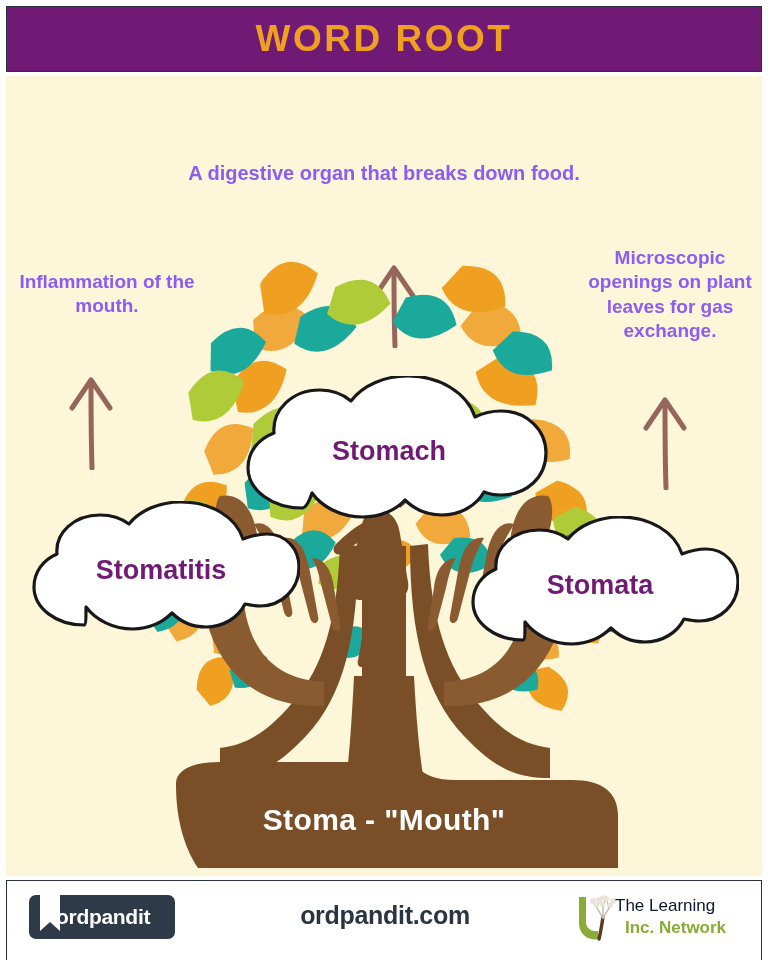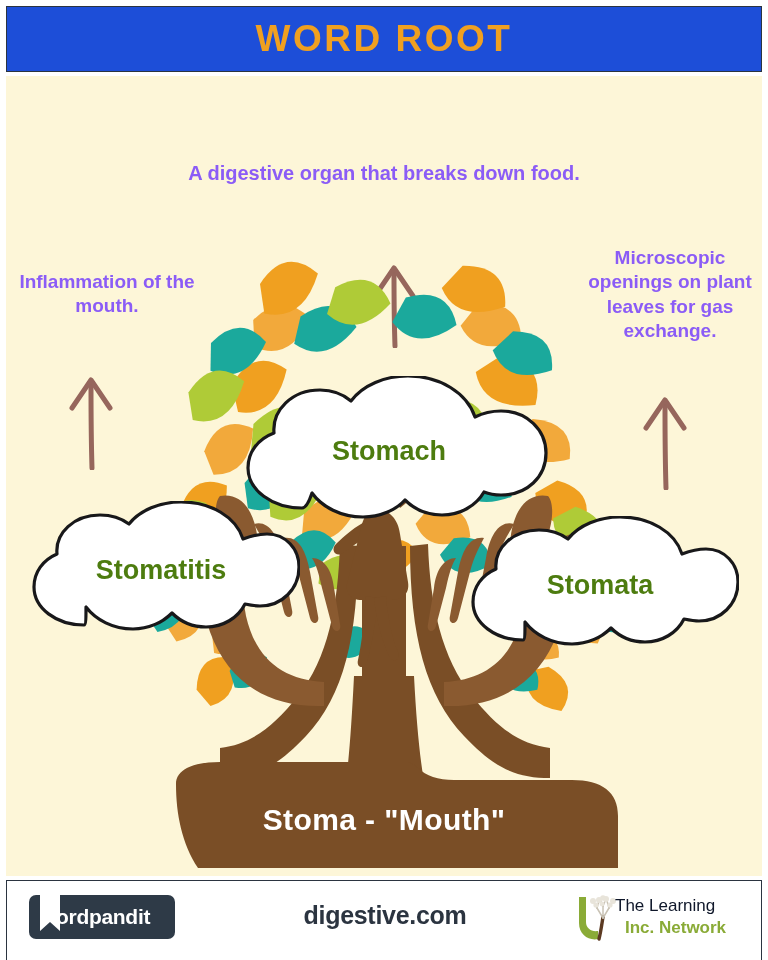--- a/index.html
+++ b/index.html
@@ -19,21 +19,21 @@
     box-sizing: border-box;
   }
 
   
   .header-band {
     position: absolute;
     left: 6px;
     top: 6px;
     width: 756px;
     height: 66px;
-    background: #1d4ed8;
+    background: #701a75;
     border: 1.5px solid #2b3440;
     box-sizing: border-box;
     display: flex;
     align-items: center;
     justify-content: center;
   }
   .header-title {
     font-size: 37px;
     font-weight: bold;
     letter-spacing: 2.5px;
@@ -108,21 +108,21 @@
   
   .cloud {
     position: absolute;
   }
   .cloud-text {
     position: absolute;
     width: 100%;
     text-align: center;
     font-size: 27px;
     font-weight: bold;
-    color: #4d7c0f;
+    color: #701a75;
     pointer-events: none;
   }
   #cloud-stomach { left: 224px; top: 300px; width: 318px; height: 144px; }
   #cloud-stomach .cloud-text { top: 60px; }
   #cloud-stomatitis { left: 16px; top: 425px; width: 278px; height: 134px; }
   #cloud-stomatitis .cloud-text { top: 54px; }
   #cloud-stomata { left: 455px; top: 440px; width: 278px; height: 134px; }
   #cloud-stomata .cloud-text { top: 54px; }
 
   
@@ -470,21 +470,21 @@
 
   <div class="footer-band">
 
     <div class="wp-logo">
       <svg class="wp-logo-mark" viewBox="0 0 26 44">
         <path d="M3 0 L23 0 L23 36 L13 27 L3 36 Z" fill="#ffffff"></path>
       </svg>
       <div class="wp-logo-text">ordpandit</div>
     </div>
 
-    <div class="footer-url">digestive.com</div>
+    <div class="footer-url">ordpandit.com</div>
 
     <div class="tln-logo">
       <svg width="50" height="50" viewBox="0 0 50 50">
         <path d="M8 4 L8 30 C8 42 18 48 27 46 L27 38 C20 39 15 35 15 29 L15 4 Z" fill="#8aab37"></path>
         <path d="M28 46 C30 38 31 30 32 24" stroke="#5c3a22" stroke-width="3.4" fill="none" stroke-linecap="round"></path>
         <g stroke="#c9c2b4" stroke-width="1.5" fill="none" stroke-linecap="round">
           <path d="M32 25 L26 15"></path>
             <path d="M32 25 L38 15"></path>
             <path d="M32 25 L32 13"></path>
           <path d="M26 15 L22 8"></path>

